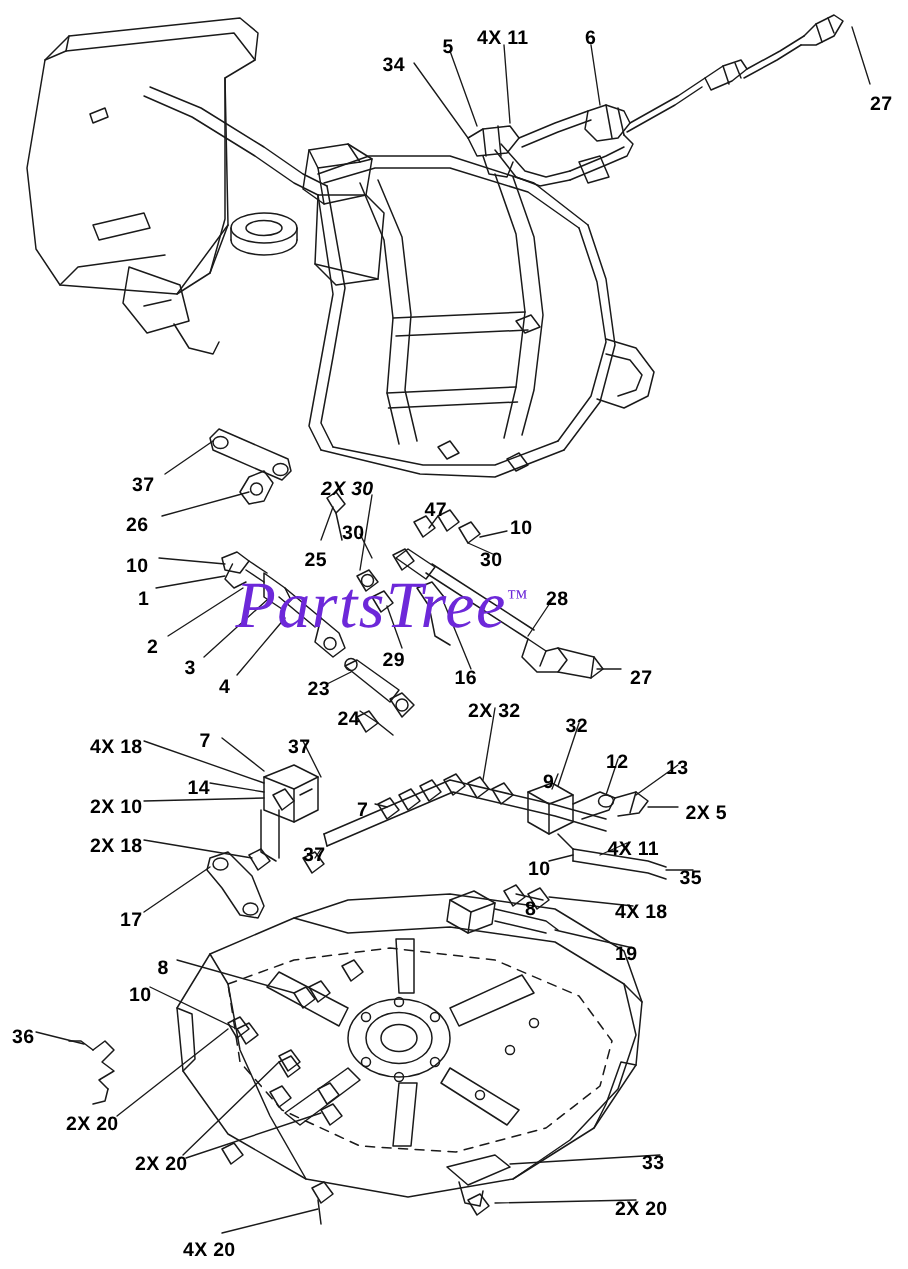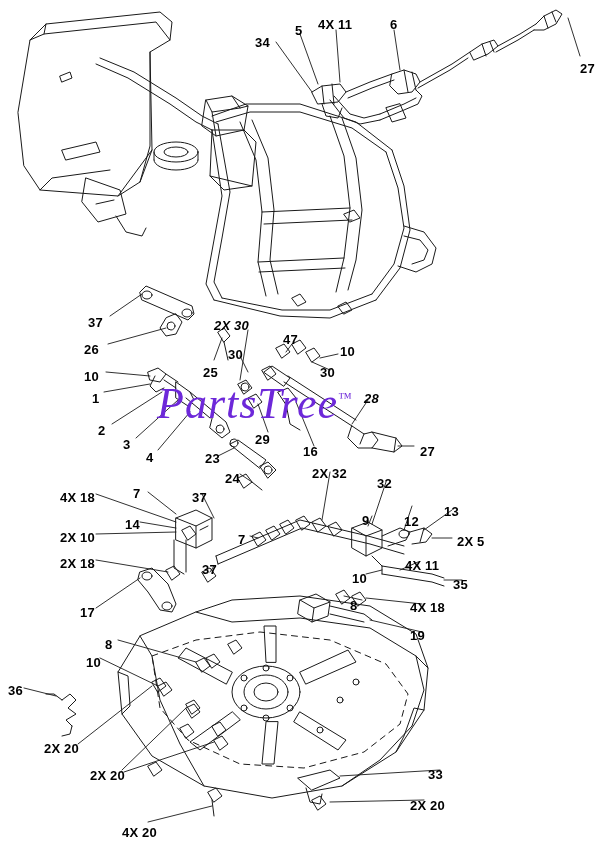--- a/index.html
+++ b/index.html
@@ -385,32 +385,32 @@
   <div class="callout" style="left:92px;  top:392px;">1</div>
   <div class="callout" style="left:98px;  top:424px;">2</div>
   <div class="callout" style="left:123px; top:438px;">3</div>
   <div class="callout" style="left:146px; top:451px;">4</div>
   <div class="callout" style="left:203px; top:366px;">25</div>
   <div class="callout" style="left:214px; top:319px;font-style:italic;">2X 30</div>
   <div class="callout" style="left:228px; top:348px;">30</div>
   <div class="callout" style="left:283px; top:333px;">47</div>
   <div class="callout" style="left:340px; top:345px;">10</div>
   <div class="callout" style="left:320px; top:366px;">30</div>
-  <div class="callout" style="left:364px; top:392px;font-style:italic;">28</div>
+  <div class="callout" style="left:364px; top:392px;">28</div>
   <div class="callout" style="left:255px; top:433px;">29</div>
   <div class="callout" style="left:303px; top:445px;text-align:right;">16</div>
   <div class="callout" style="left:420px; top:445px;">27</div>
   <div class="callout" style="left:205px; top:452px;">23</div>
   <div class="callout" style="left:225px; top:472px;">24</div>
   <div class="callout" style="left:312px; top:467px;">2X 32</div>
   <div class="callout" style="left:377px; top:477px;">32</div>
   <div class="callout" style="left:133px; top:487px;">7</div>
   <div class="callout" style="left:192px; top:491px;">37</div>
   <div class="callout" style="left:60px;  top:491px;">4X 18</div>
-  <div class="callout" style="left:404px; top:515px;text-align:center;">12</div>
+  <div class="callout" style="left:404px; top:501px;text-align:center;">12</div>
   <div class="callout" style="left:444px; top:505px;">13</div>
   <div class="callout" style="left:362px; top:514px;">9</div>
   <div class="callout" style="left:60px;  top:531px;">2X 10</div>
   <div class="callout" style="left:125px; top:518px;">14</div>
   <div class="callout" style="left:457px; top:535px;text-align:center;">2X 5</div>
   <div class="callout" style="left:238px; top:533px;">7</div>
   <div class="callout" style="left:60px;  top:557px;">2X 18</div>
   <div class="callout" style="left:202px; top:563px;">37</div>
   <div class="callout" style="left:405px; top:559px;">4X 11</div>
   <div class="callout" style="left:352px; top:572px;">10</div>

